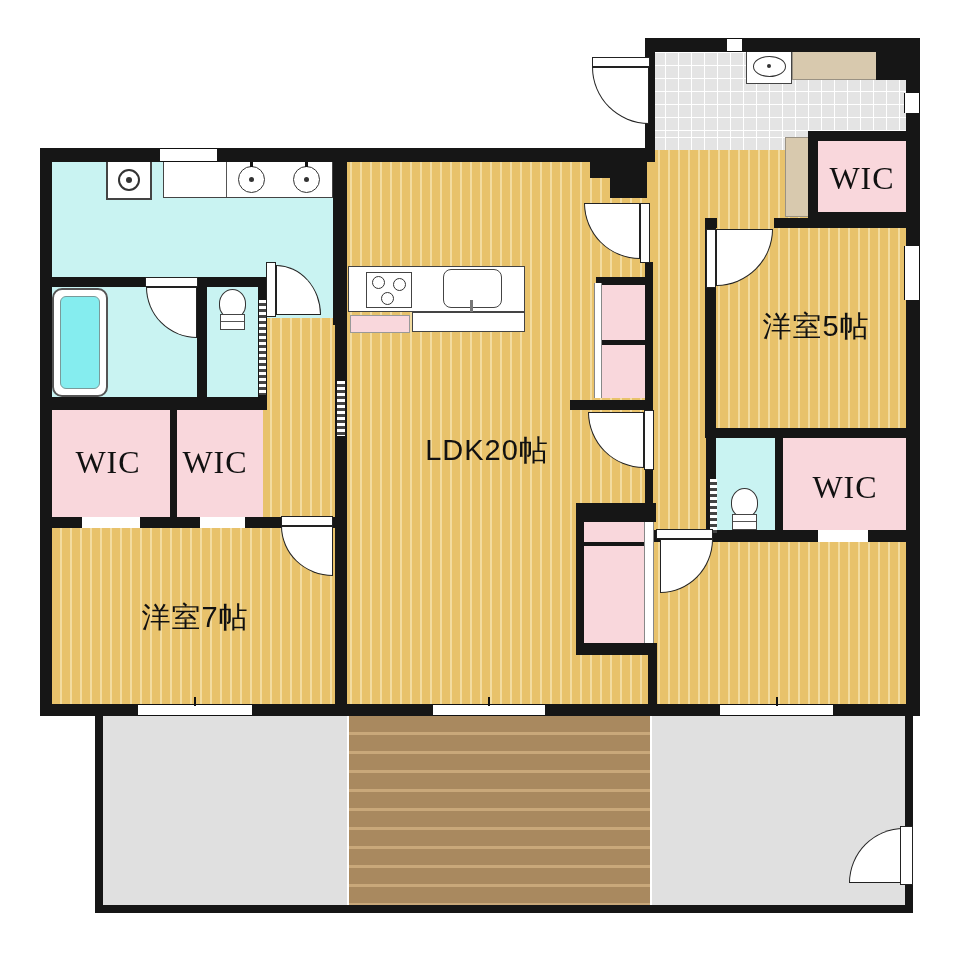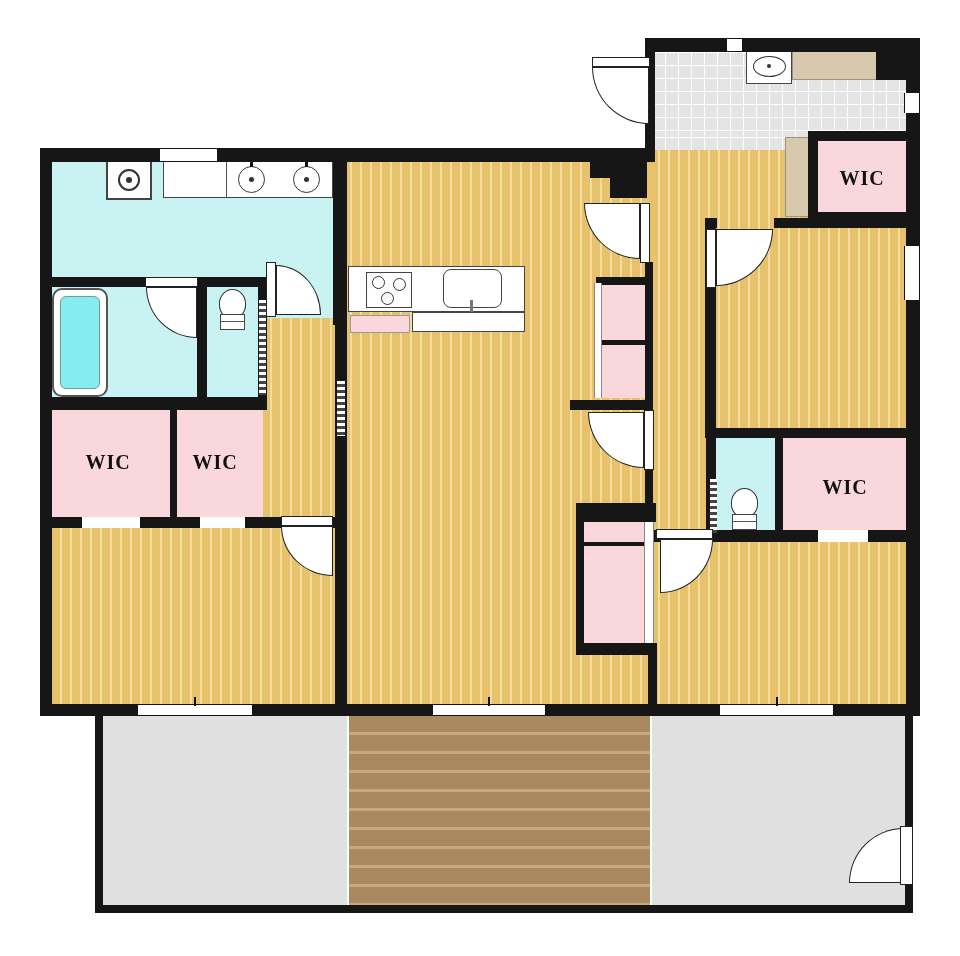--- a/index.html
+++ b/index.html
@@ -23,21 +23,21 @@
   .winh{position:absolute;background:#fff;border-top:1.5px solid #111;border-bottom:1.5px solid #111;box-sizing:border-box;}
   .winv{position:absolute;background:#fff;border-left:1.5px solid #111;border-right:1.5px solid #111;box-sizing:border-box;}
   .tick{position:absolute;background:#111;}
   .arc{position:absolute;background:#fff;border:1.5px solid #222;box-sizing:border-box;}
   .leaf{position:absolute;background:#fff;border:1.5px solid #222;box-sizing:border-box;}
   .track{position:absolute;background:#fff;border-left:1px solid #888;border-right:1px solid #888;box-sizing:border-box;}
   .gap{position:absolute;background:#fff;}
   .acc{position:absolute;background:repeating-linear-gradient(180deg,#fff 0 3px,#444 3px 6px);}
   .label{position:absolute;transform:translate(-50%,-50%);color:#111;white-space:nowrap;
          font-size:29px;letter-spacing:1px;}
-  .wic{font-family:"Liberation Serif","DejaVu Serif",serif;font-size:20px;letter-spacing:1px;font-weight:bold;}
+  .wic{font-family:"Liberation Serif","DejaVu Serif",serif;font-size:32px;letter-spacing:1px;}
   .line{position:absolute;background:#555;}
 </style>
 </head>
 <body>
 
 <div id="plan">
 
   <div class="wood" style="left:52px;top:162px;width:600px;height:546px;"></div>
   <div class="wood" style="left:650px;top:150px;width:258px;height:558px;"></div>
   <div class="tile" style="left:652px;top:52px;width:256px;height:85px;"></div>
@@ -193,18 +193,21 @@
 
   <div class="leaf" style="left:706px;top:229px;width:10px;height:59px;"></div>
   <div class="arc" style="left:716px;top:229px;width:57px;height:57px;border-radius:0 0 100% 0;"></div>
 
   <div class="leaf" style="left:656px;top:529px;width:57px;height:10px;"></div>
   <div class="arc" style="left:660px;top:539px;width:53px;height:54px;border-radius:0 0 100% 0;"></div>
 
   <div class="arc" style="left:849px;top:828px;width:55px;height:55px;border-radius:100% 0 0 0;"></div>
   <div class="leaf" style="left:900px;top:826px;width:13px;height:59px;"></div>
 
+  <div class="label" style="left:487px;top:451px;">LDK20帖</div>
+  <div class="label" style="left:195px;top:618px;">洋室7帖</div>
+  <div class="label" style="left:816px;top:327px;">洋室5帖</div>
   <div class="label wic" style="left:108px;top:462px;">WIC</div>
   <div class="label wic" style="left:215px;top:462px;">WIC</div>
   <div class="label wic" style="left:845px;top:487px;">WIC</div>
   <div class="label wic" style="left:862px;top:178px;">WIC</div>
 
 </div>
 
 </body></html>

